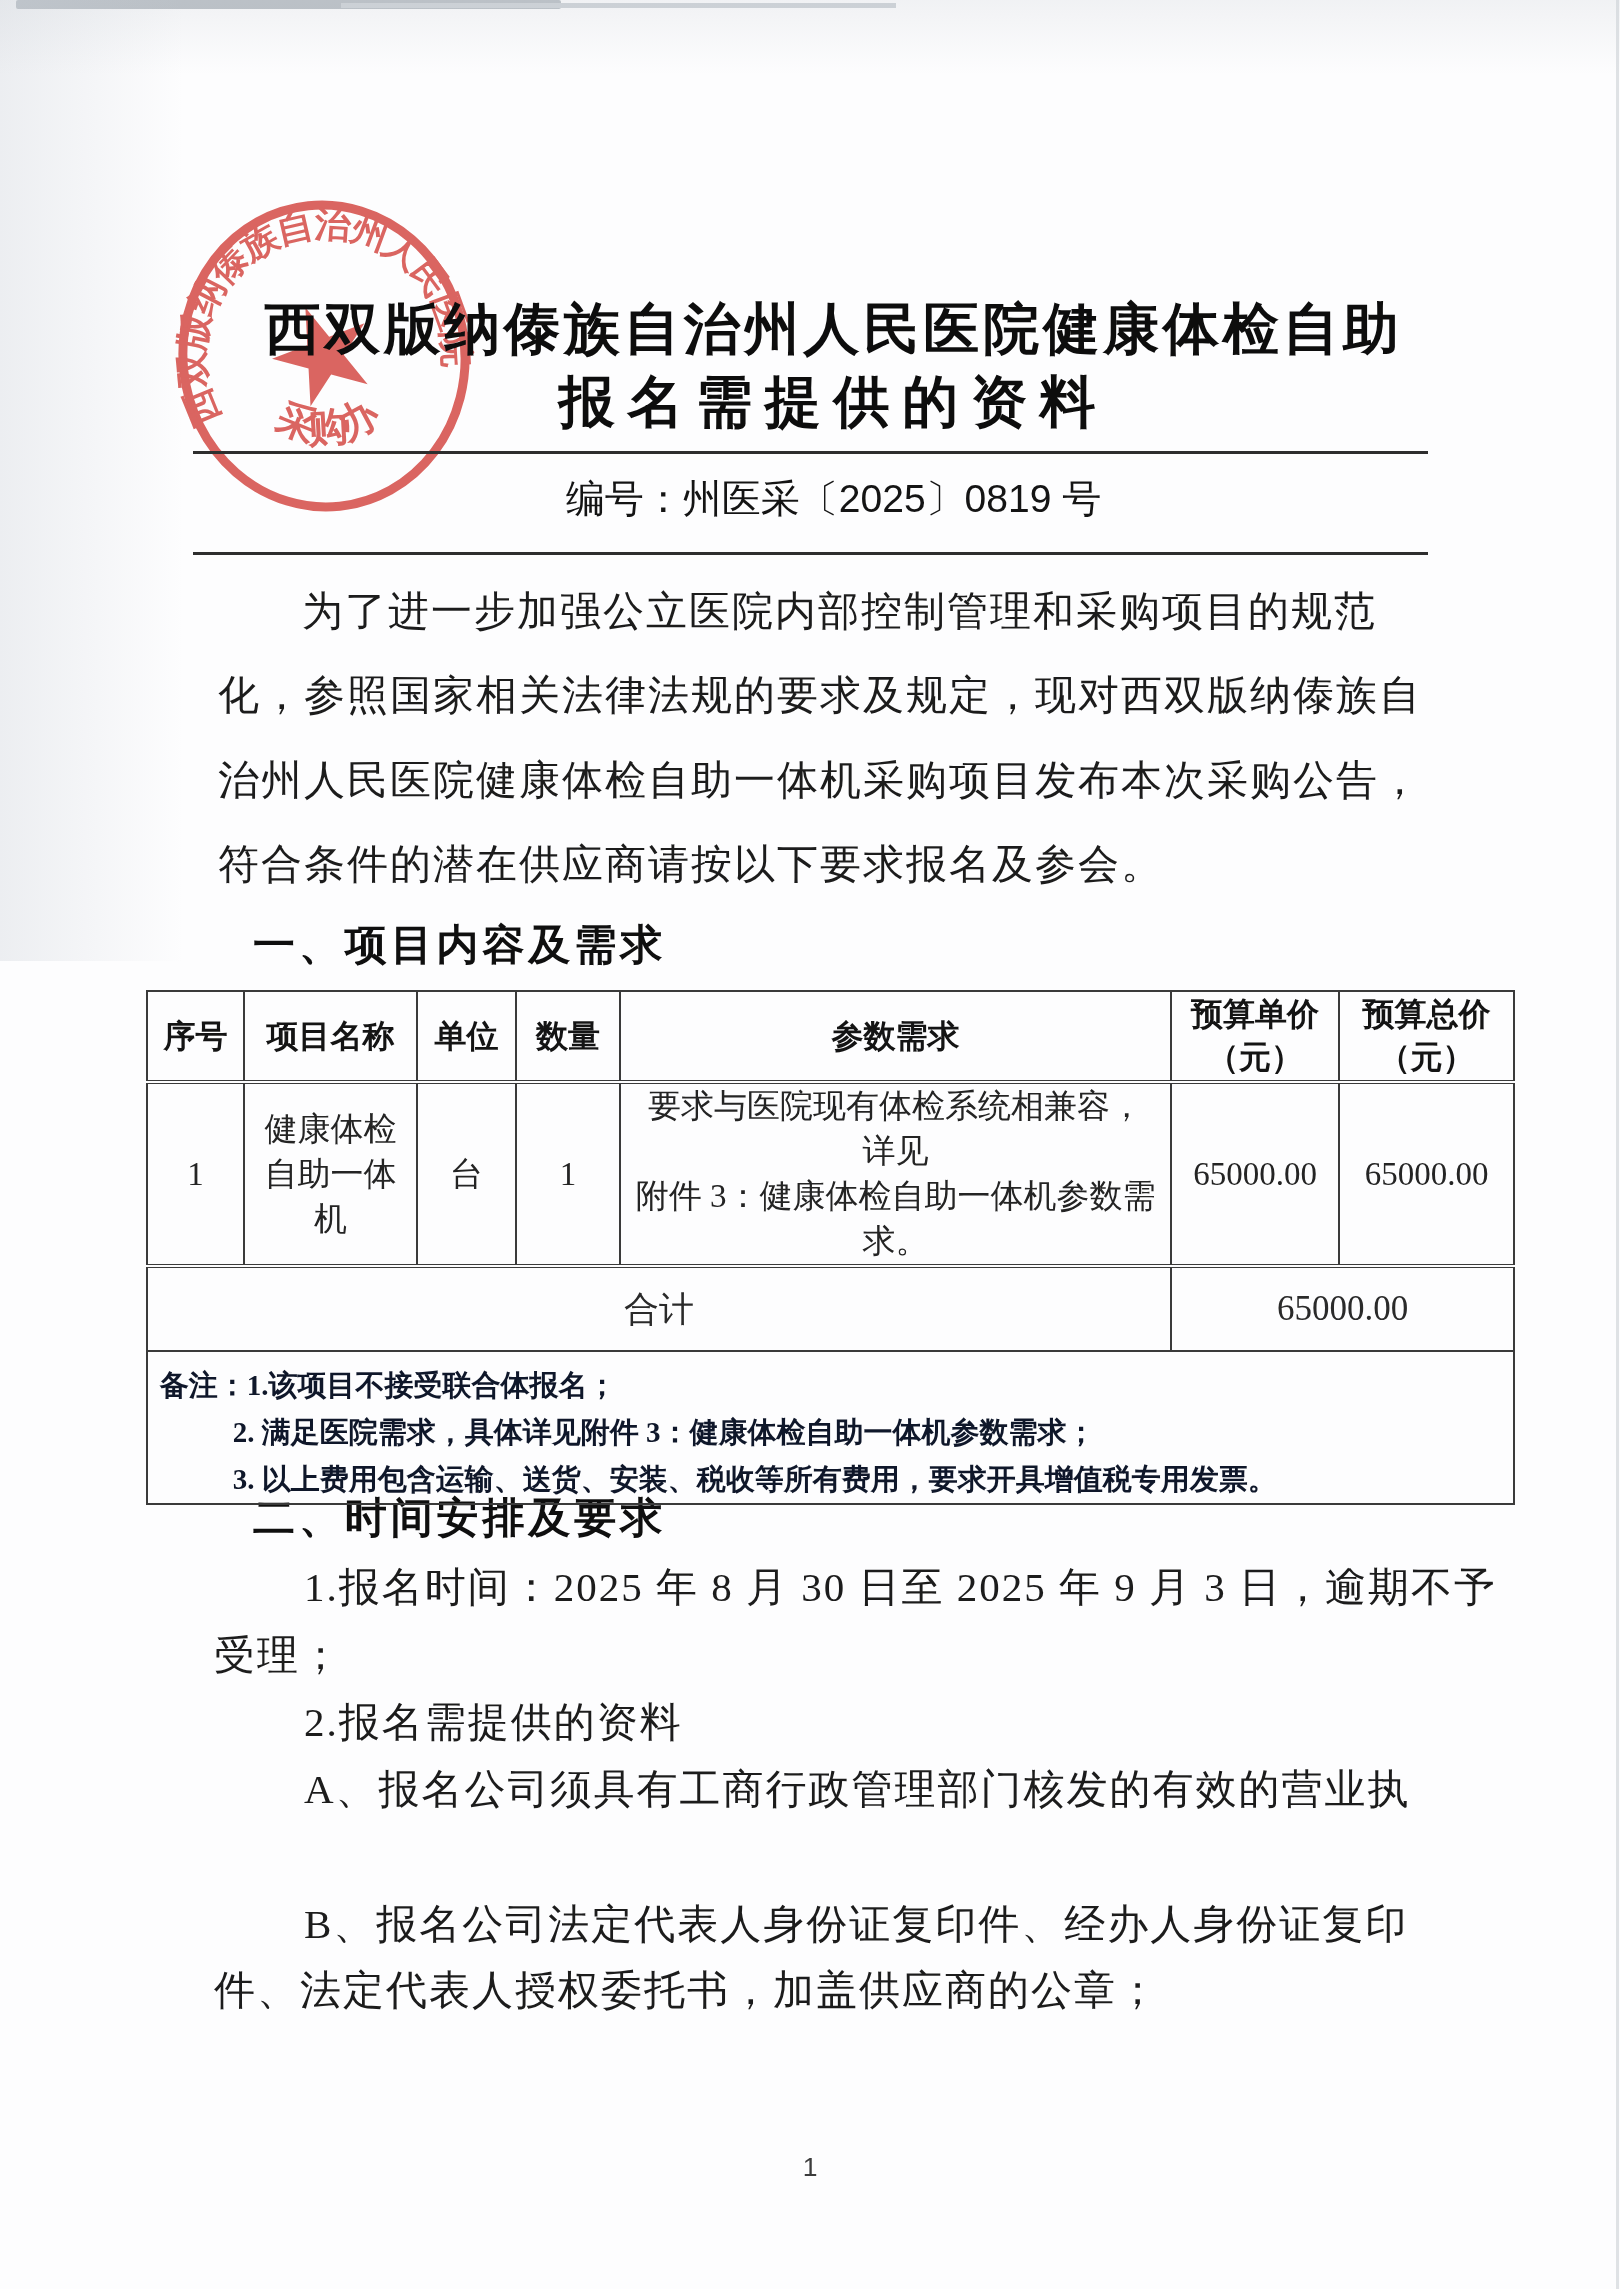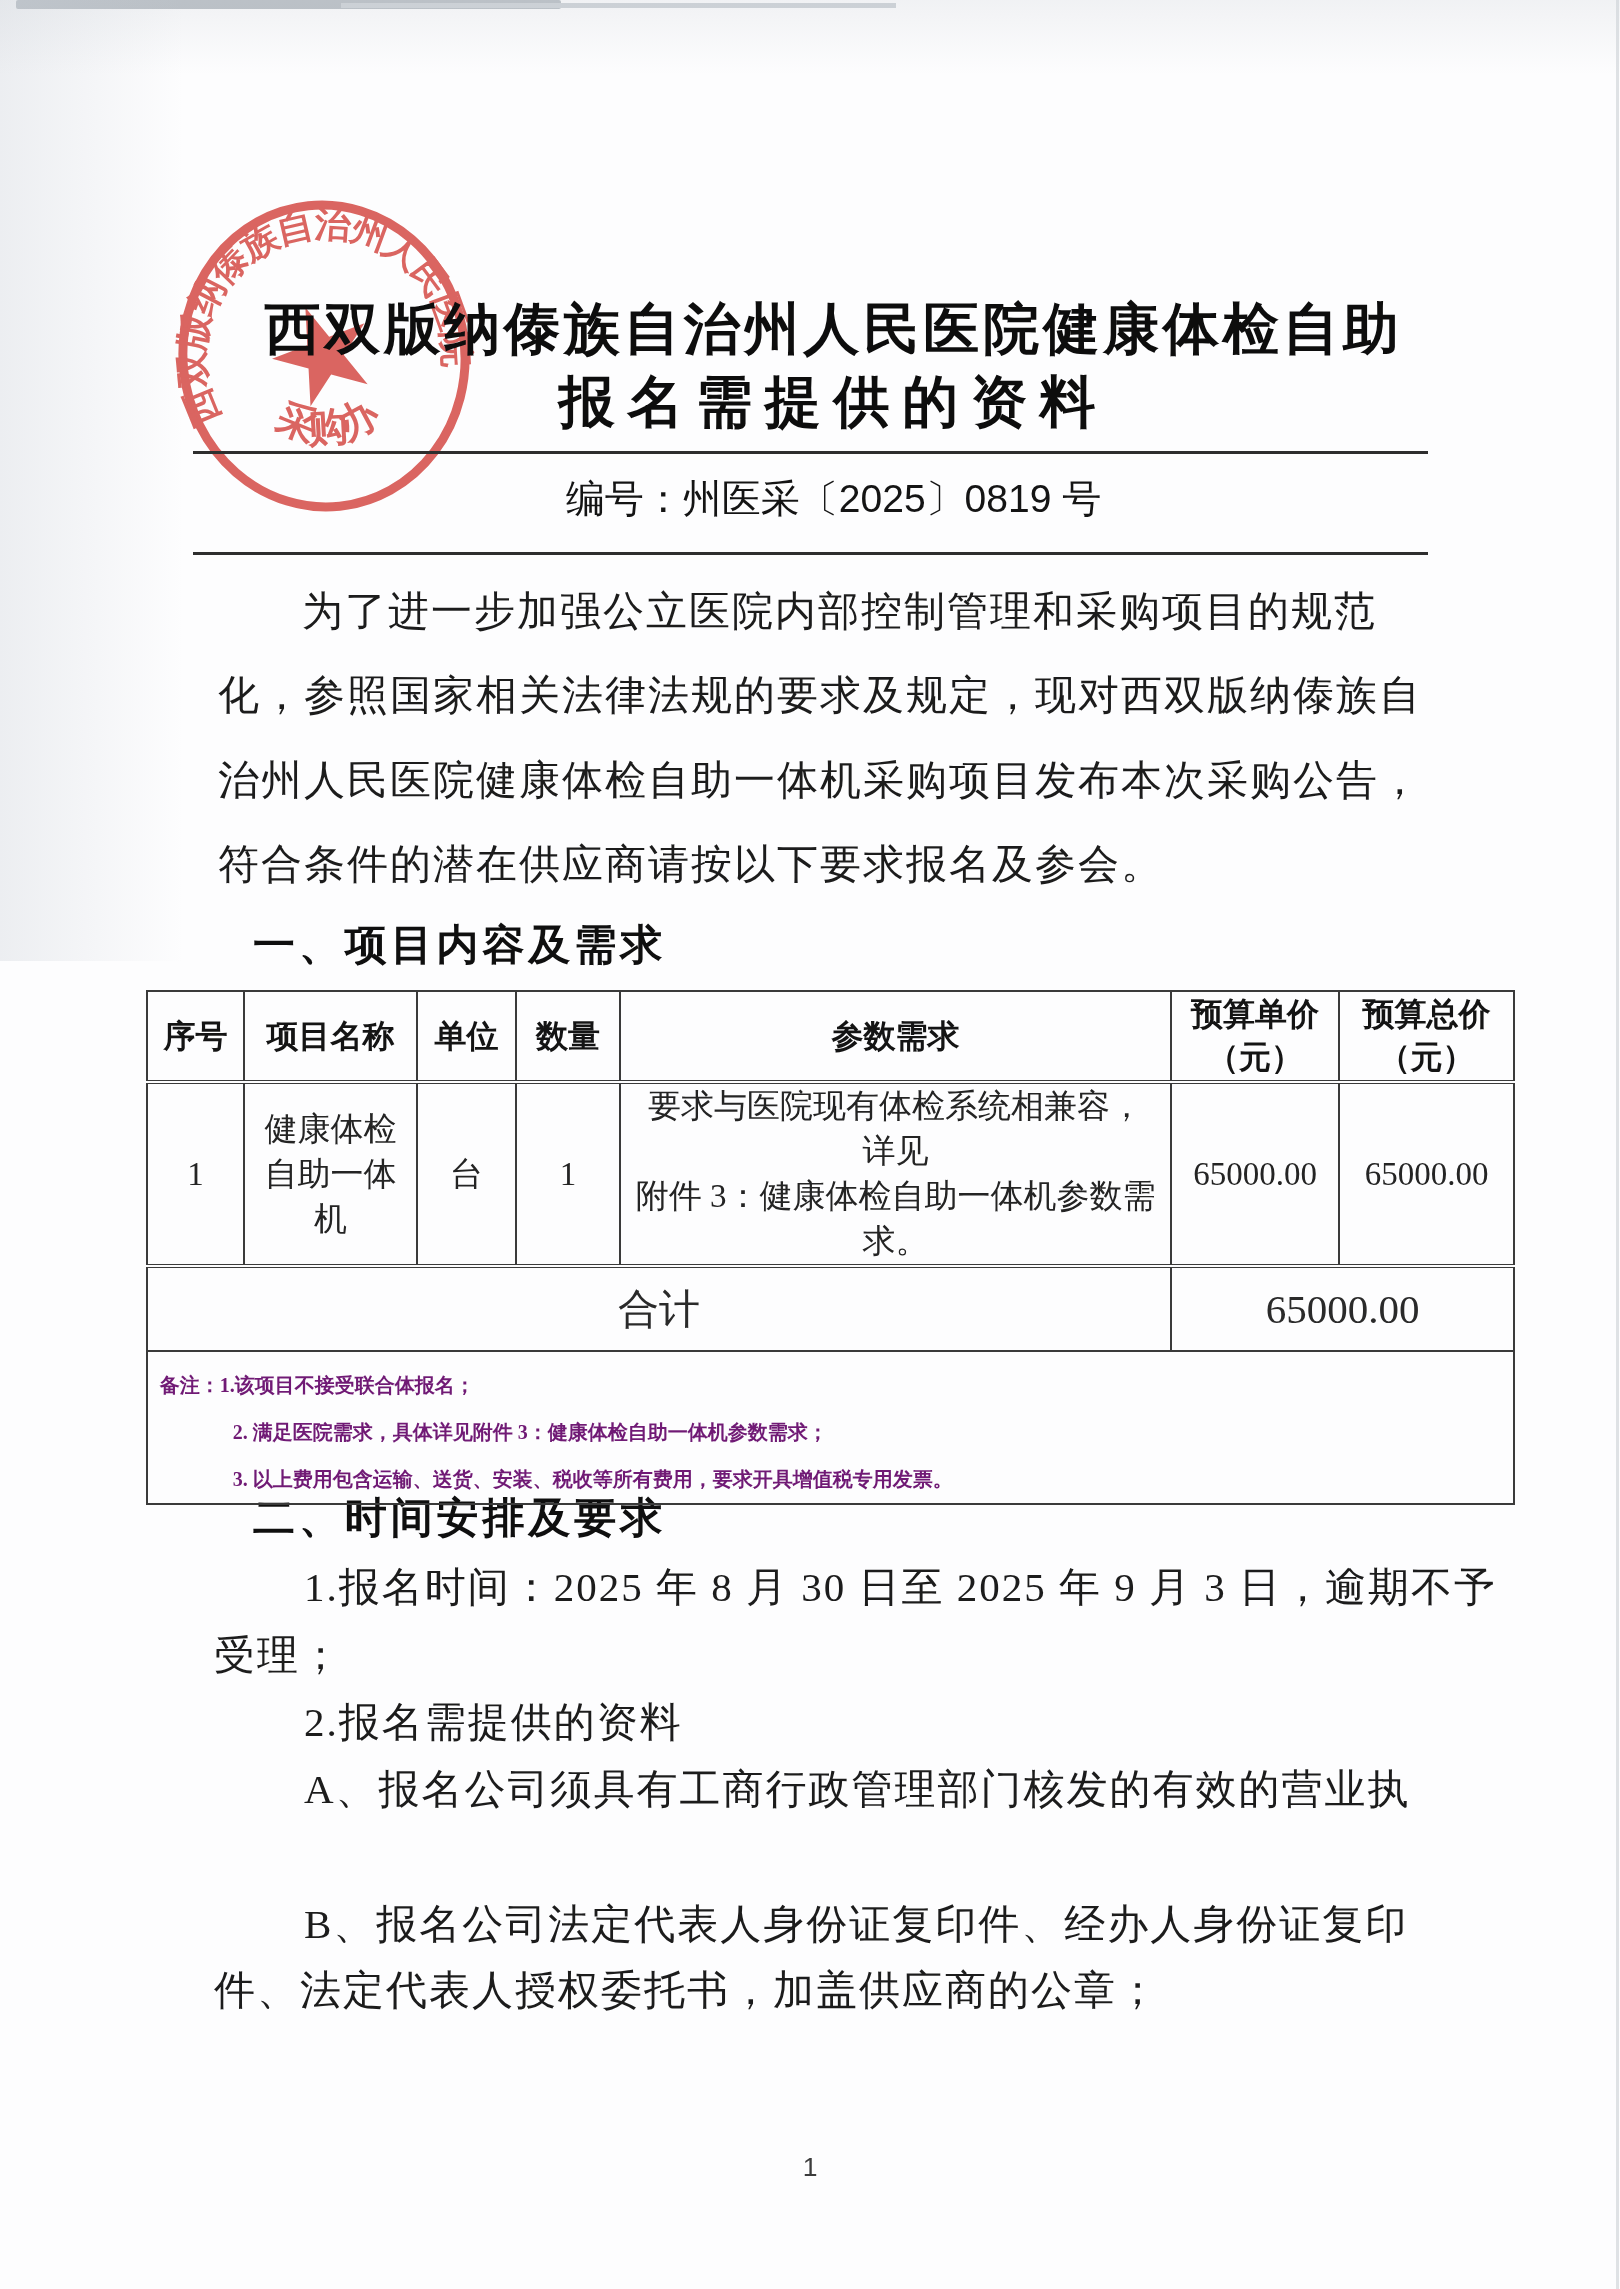--- a/index.html
+++ b/index.html
@@ -39,23 +39,23 @@
     table-layout:fixed;z-index:2;background:transparent;}
   table.ptable td,table.ptable th{border:2px solid #3a3a3a;padding:0;vertical-align:middle;}
   table.ptable tr.hdr th{
     font-family:"Liberation Sans","DejaVu Sans",sans-serif;font-weight:bold;
     font-size:32px;line-height:43px;text-align:center;color:#141414;height:88px;
     border-bottom:4.9px double #3a3a3a;}
   table.ptable tr.body td{height:163px;text-align:center;font-size:33px;line-height:45px;color:#242424;
     border-bottom:4.9px double #3a3a3a;}
   table.ptable td.param{text-align:left;padding:0 13.7px;}
   table.ptable td.price{font-size:34px;color:#454545;border-radius:28px;}
-  table.ptable tr.total td{height:82px;text-align:center;font-size:41px;color:#2a2a2a;}
+  table.ptable tr.total td{height:82px;text-align:center;font-size:35px;color:#2a2a2a;}
   table.ptable tr.notes td{height:137px;text-align:left;vertical-align:top;padding:9.8px 11.8px 0 11.8px;}
-  .note-line{font-weight:bold;font-size:20px;line-height:47px;color:#701a75;white-space:nowrap;}
+  .note-line{font-weight:bold;font-size:29px;line-height:47px;color:#0f172a;white-space:nowrap;}
   .note-indent{padding-left:73px;}
   .pagenum{position:absolute;left:0;top:2152px;width:1620px;text-align:center;
     font-family:"Liberation Sans","DejaVu Sans",sans-serif;font-size:26.5px;color:#3c3c3c;}
 </style>
 </head>
 <body>
 
 <div class="page">
 
   <div class="scan-top-a"></div>

